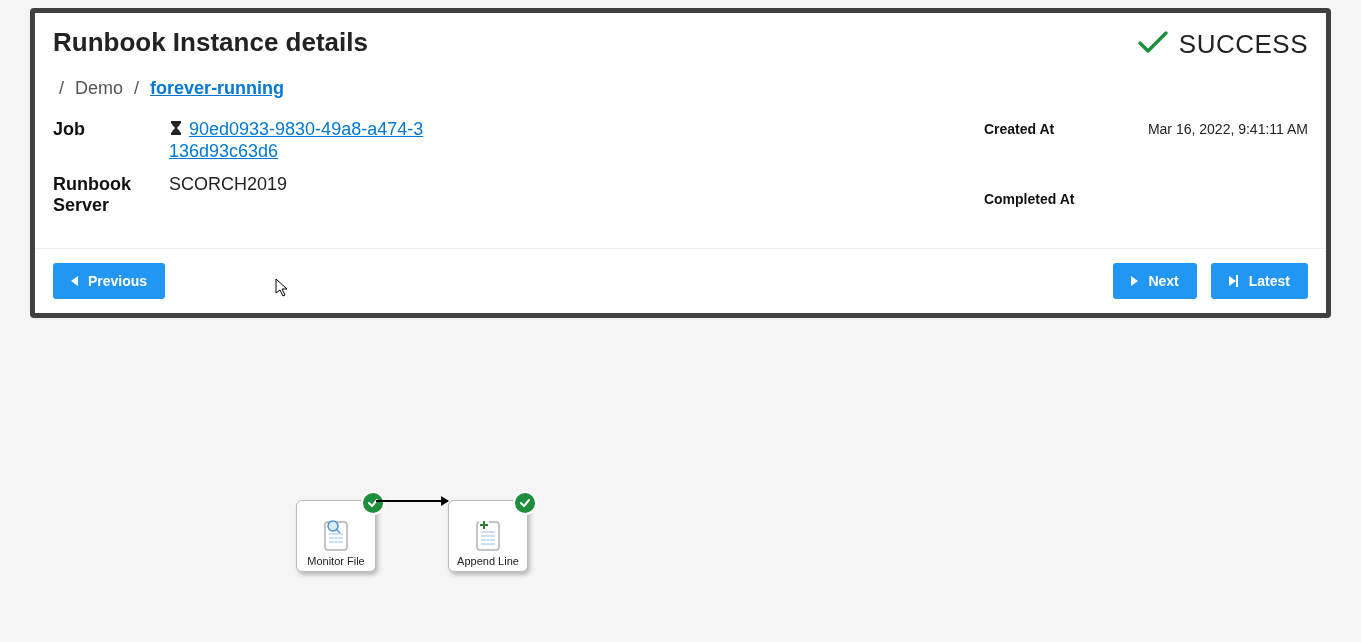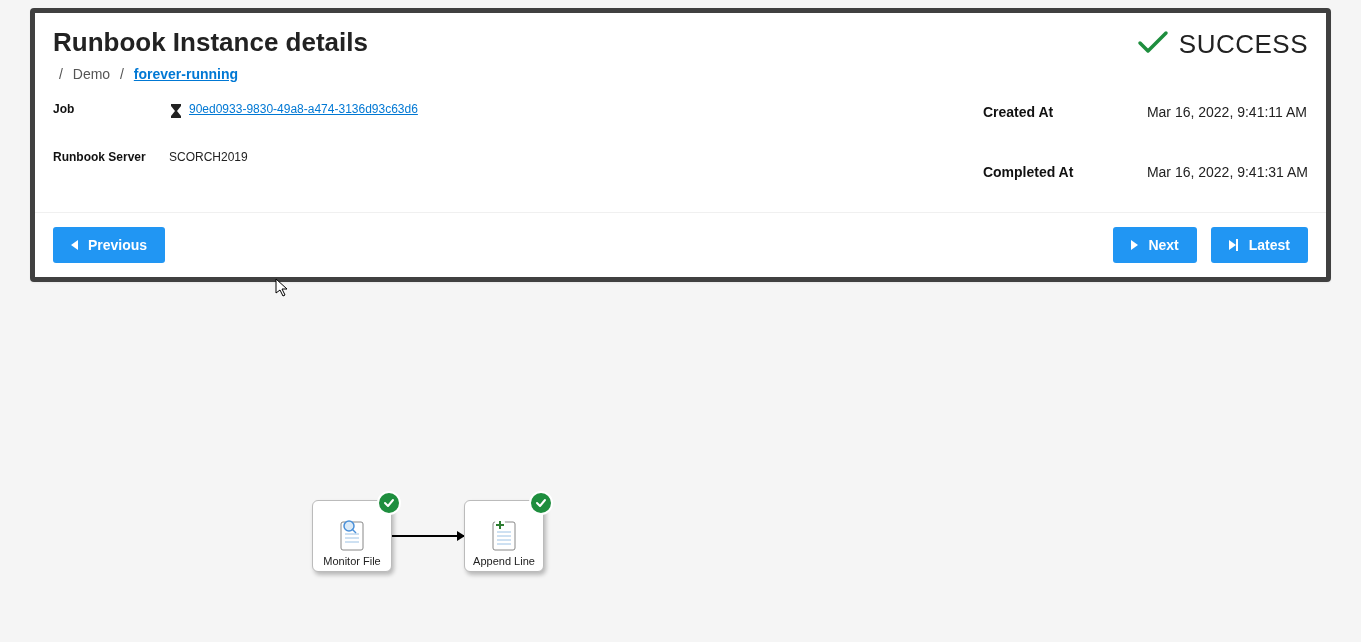--- a/index.html
+++ b/index.html
@@ -37,41 +37,41 @@
     gap: 10px;
     margin-top: 2px;
   }
   .status-text {
     font-size: 26px;
     font-weight: 400;
     color: #222;
     letter-spacing: 0.5px;
   }
   .breadcrumbs {
-    margin-top: 6px;
-    font-size: 14px;
+    margin-top: 18px;
+    font-size: 18px;
     color: #555;
   }
   .breadcrumbs a {
     color: #0078d4;
     text-decoration: underline;
     font-weight: 600;
   }
   .slash { margin: 0 6px; color: #555; }
   .details-row {
     display: flex;
     justify-content: space-between;
     margin-top: 20px;
   }
   .kv-left {
     display: grid;
     grid-template-columns: 110px 260px;
     row-gap: 12px;
     column-gap: 6px;
-    font-size: 12px;
+    font-size: 18px;
   }
   .kv-right {
     display: grid;
     grid-template-columns: 120px auto;
     row-gap: 10px;
     column-gap: 6px;
     font-size: 14px;
     margin-top: 2px;
     gap: 44px;
   }
@@ -125,24 +125,24 @@
     display: inline-flex;
     align-items: center;
   }
   .skip .bar {
     width: 2px; height: 12px; background: #fff; margin-right: 1px;
   }
 
   
   .diagram {
     position: absolute;
-    left: 312px;
+    left: 296px;
     top: 500px;
     display: flex;
-    align-items: center;
+    align-items: flex-start;
   }
   .node {
     width: 80px;
     height: 72px;
     background: #fff;
     border: 1px solid #bbb;
     border-radius: 6px;
     box-shadow: 2px 3px 4px rgba(0,0,0,0.25);
     position: relative;
     display: flex;
@@ -223,21 +223,20 @@
           </span><a href="#" class="job-link">90ed0933-9830-49a8-a474-3136d93c63d6</a>
         </div>
         <div class="k">Runbook Server</div>
         <div class="v">SCORCH2019</div>
       </div>
 
       <div class="kv-right">
         <div class="k">Created At</div>
         <div class="v">Mar 16, 2022, 9:41:11 AM</div>
         <div class="k">Completed At</div>
-        <div class="v">Mar 16, 2022, 9:41:31 AM</div>
       </div>
     </div>
   </div>
 
   <div class="btn-row">
     <button class="btn">
       <span class="tri-left"></span>
       <span>Previous</span>
     </button>
     <div class="btn-group">

